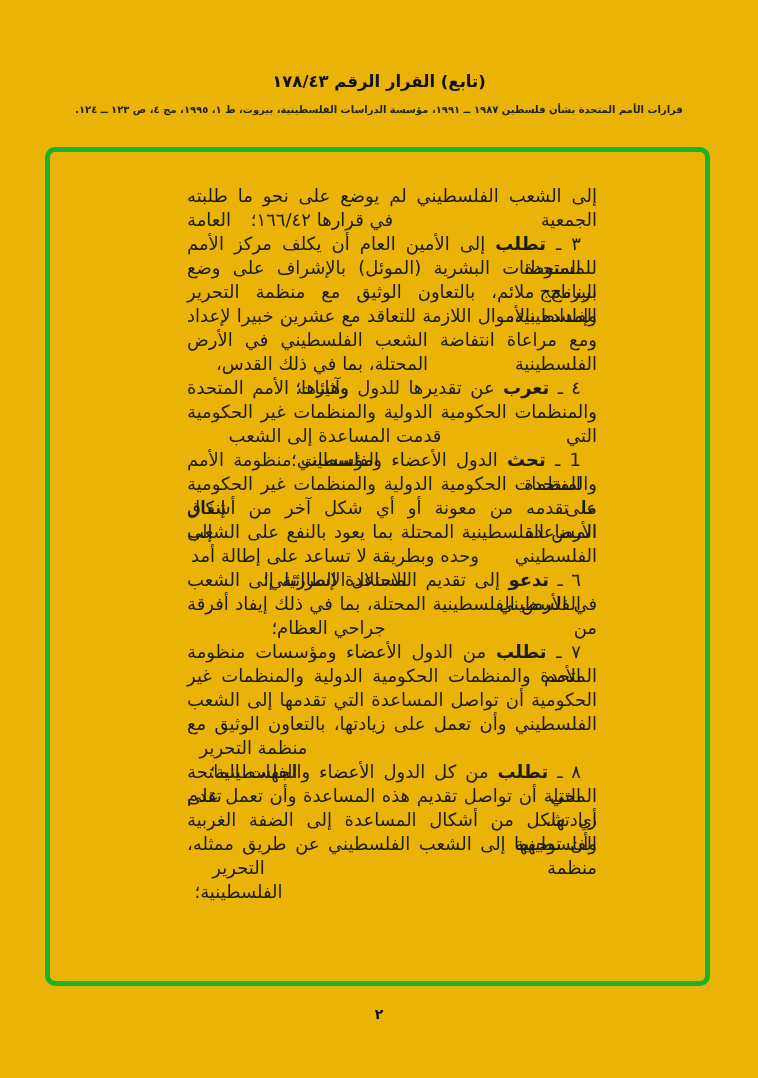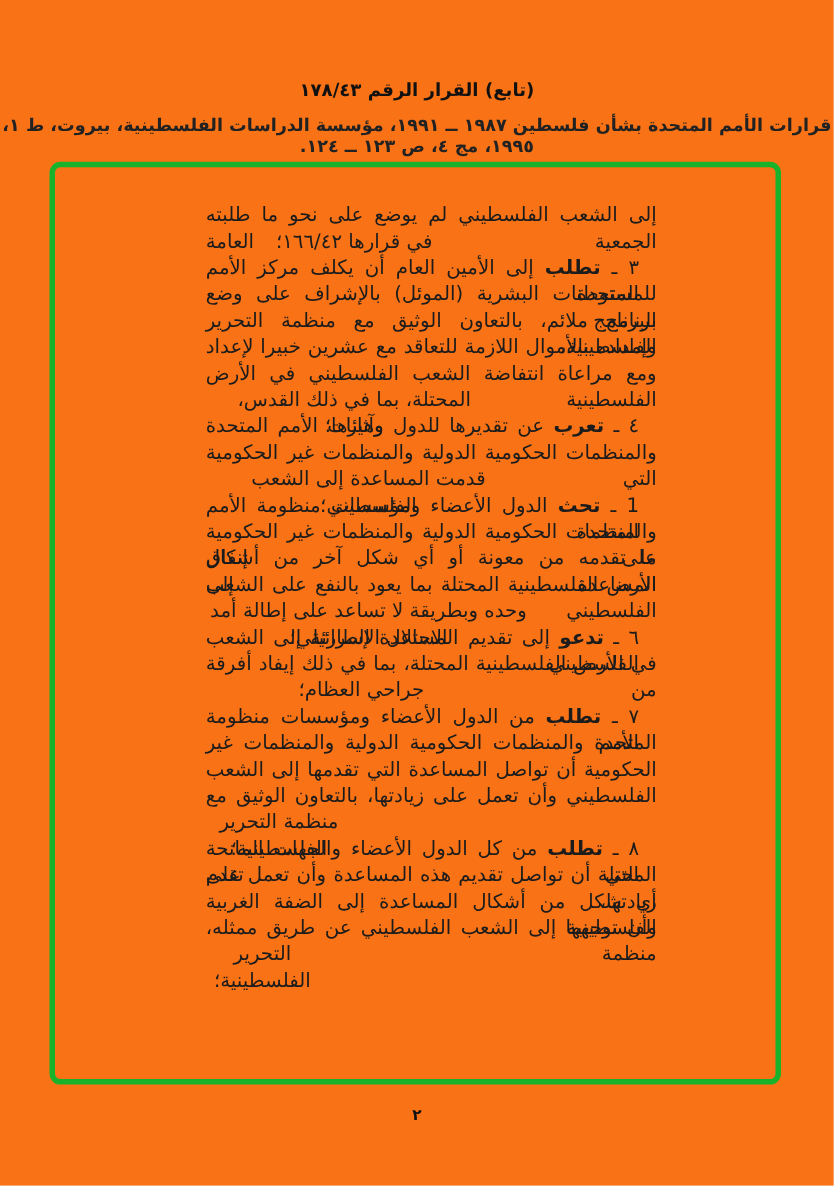--- a/index.html
+++ b/index.html
@@ -1,39 +1,39 @@
 <!DOCTYPE html>
 <html lang="ar"><head>
 <meta charset="utf-8">
 <style>
   html, body { margin: 0; padding: 0; background: #ffffff; }
   .page {
     position: relative;
     width: 758px;
     height: 1078px;
-    background: #f97316;
+    background: #eab308;
     font-family: "DejaVu Sans", sans-serif;
     color: #1a1a1a;
     overflow: hidden;
   }
   .title {
     position: absolute;
     top: 72px; left: 0; width: 758px;
     text-align: center;
     direction: rtl;
     font-size: 16.5px;
     font-weight: bold;
     color: #111;
   }
   .source {
     position: absolute;
     top: 104px; left: 0; width: 758px;
     text-align: center;
     direction: rtl;
-    font-size: 16px;
+    font-size: 10px;
     font-weight: bold;
     color: #222;
     letter-spacing: 0.1px;
   }
   .greenbox {
     position: absolute;
     left: 45px; top: 147px;
     width: 665px; height: 839px;
     border: 5px solid #19b32b;
     border-radius: 10px;

